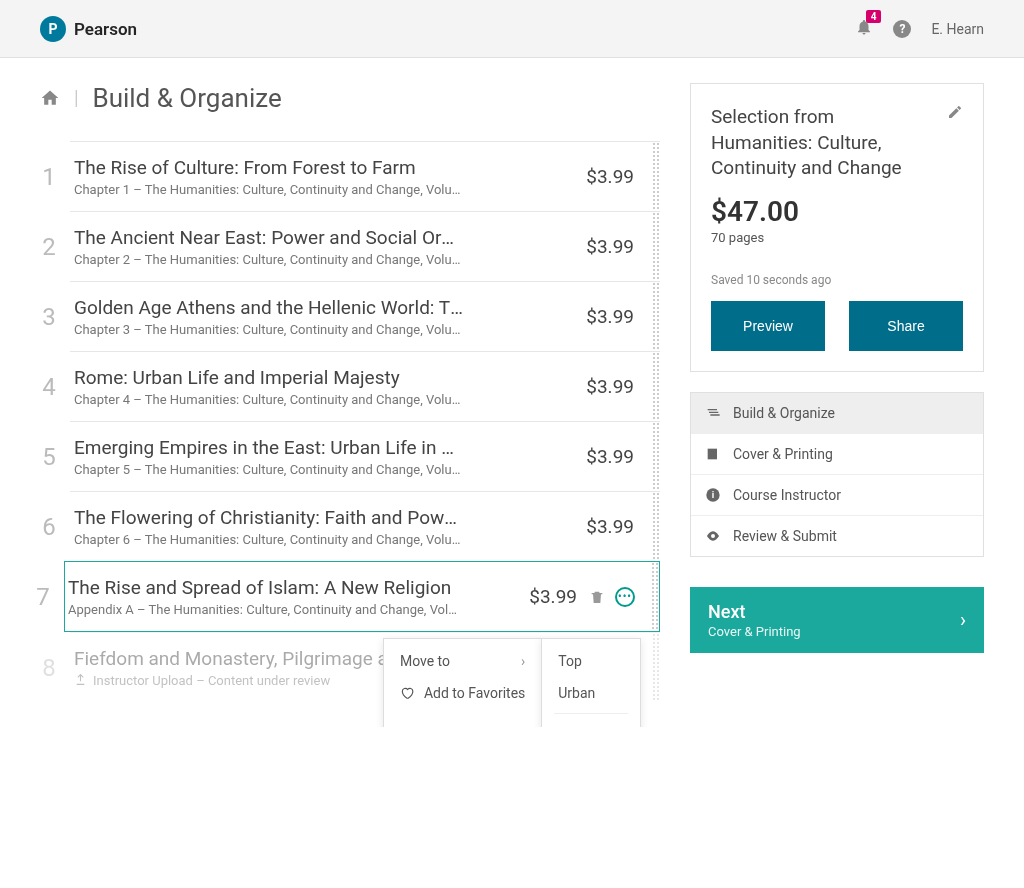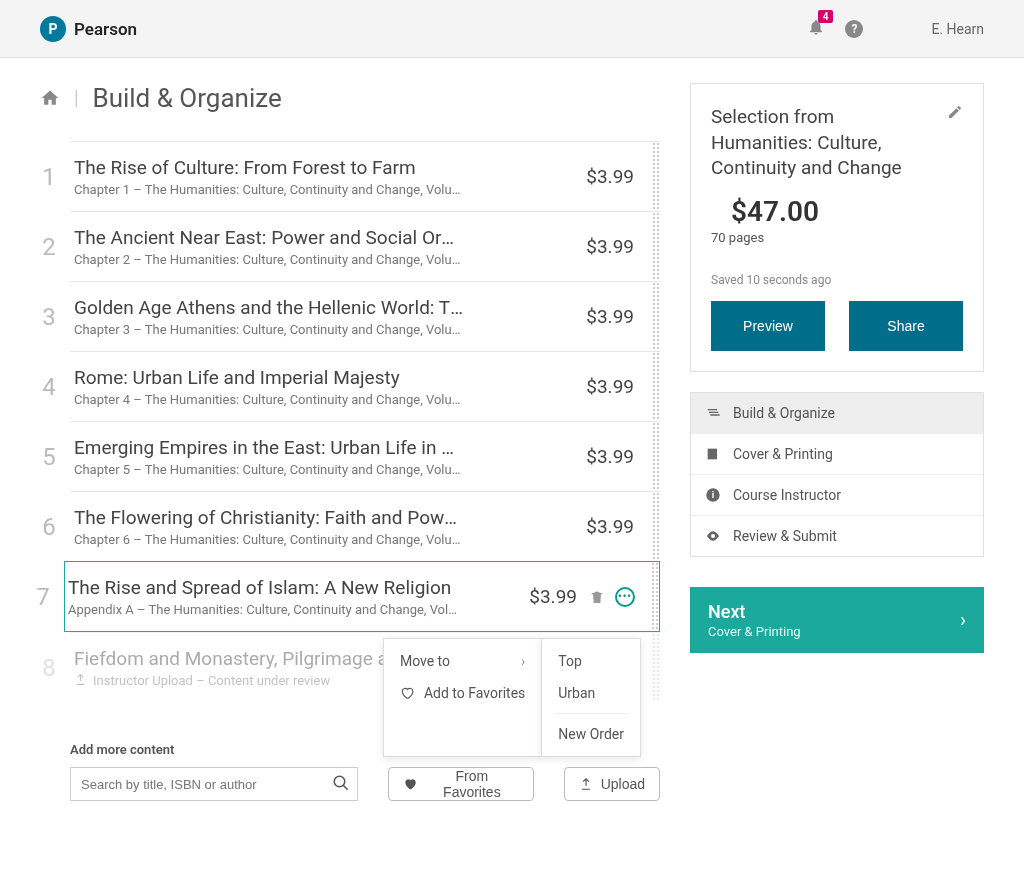--- a/index.html
+++ b/index.html
@@ -7,21 +7,21 @@
   
   .header { height: 58px; background: #f4f4f4; border-bottom: 1px solid #e0e0e0; display: flex; align-items: center; padding: 0 40px; }
   .logo { display: flex; align-items: center; gap: 8px; }
   .logo-icon { width: 26px; height: 26px; border-radius: 50%; background: #007a9c; display: flex; align-items: center; justify-content: center; color: #fff; font-weight: bold; font-size: 14px; }
   .logo-text { font-weight: 600; font-size: 17px; color: #252525; }
   .header-right { margin-left: auto; display: flex; align-items: center; gap: 20px; }
   .bell-wrap { position: relative; }
   .bell-icon { color: #888; cursor: pointer; }
   .badge { position: absolute; top: -8px; right: -8px; background: #d6006d; color: #fff; font-size: 10px; font-weight: bold; padding: 1px 5px; border-radius: 2px; }
   .help-icon { width: 18px; height: 18px; border-radius: 50%; background: #888; color: #fff; font-size: 12px; font-weight: bold; display: flex; align-items: center; justify-content: center; cursor: pointer; }
-  .user-name { color: #666; font-size: 14px; margin-left: 48px; }
+  .user-name { color: #666; font-size: 14px; }
 
   .container { display: flex; padding: 25px 40px; gap: 30px; align-items: flex-start; }
   .main { flex: 1; }
   .sidebar { width: 294px; }
 
   .breadcrumb { display: flex; align-items: center; gap: 14px; margin-bottom: 28px; }
   .home-icon { color: #888; cursor: pointer; }
   .breadcrumb-sep { color: #bbb; font-size: 20px; font-weight: 300; }
   .page-title { font-size: 26px; font-weight: 400; color: #555; }
 
@@ -54,21 +54,21 @@
   .add-row { display: flex; gap: 30px; align-items: center; }
   .search-input-wrap { position: relative; width: 290px; }
   .search-input { width: 100%; height: 34px; border: 1px solid #ccc; padding: 0 34px 0 10px; font-size: 13px; color: #888; background: #fff; }
   .search-btn { position: absolute; right: 8px; top: 7px; color: #555; cursor: pointer; }
   .pill-btn { height: 34px; border: 1px solid #bbb; background: #fff; border-radius: 4px; padding: 0 14px; font-size: 14px; color: #555; display: flex; align-items: center; gap: 8px; cursor: pointer; }
 
   .card { border: 1px solid #e0e0e0; padding: 20px; margin-bottom: 20px; background: #fff; }
   .card-title-row { display: flex; align-items: flex-start; gap: 10px; }
   .card-title { font-size: 19px; color: #444; font-weight: 400; line-height: 1.35; flex: 1; }
   .pencil-icon { color: #888; cursor: pointer; flex-shrink: 0; }
-  .price-big { font-size: 28px; font-weight: 600; color: #333; margin-top: 14px; margin-left: 20px; }
+  .price-big { font-size: 28px; font-weight: 600; color: #333; margin-top: 14px; }
   .pages { font-size: 13px; color: #555; margin-top: 2px; }
   .saved { font-size: 12px; color: #888; margin-top: 28px; }
   .btn-row { display: flex; gap: 24px; margin-top: 14px; }
   .btn { flex: 1; height: 50px; border: none; color: #fff; font-size: 14px; cursor: pointer; background: #006e8a; }
 
   .nav-list { border: 1px solid #e0e0e0; }
   .nav-item { display: flex; align-items: center; gap: 12px; padding: 12px 14px; font-size: 14px; color: #555; border-bottom: 1px solid #eee; cursor: pointer; }
   .nav-item:last-child { border-bottom: none; }
   .nav-item.active { background: #eeeeee; }
   .nav-icon { color: #666; width: 16px; display: flex; justify-content: center; }
@@ -215,44 +215,20 @@
                 <path d="M12 3v12m-5-7 5-5 5 5M5 21h14"></path>
               </svg>
             <span>Instructor Upload – Content under review</span>
           </div>
         </div>
         <div class="chapter-price">$3.99</div>
         <div class="drag-handle"></div>
       </div>
     </div>
 
-    <div class="add-content">
-      <div class="add-label">Add more content</div>
-      <div class="add-row">
-        <div class="search-input-wrap">
-          <input class="search-input" placeholder="Search by title, ISBN or author" style="">
-          <svg class="search-btn" width="18" height="18" viewBox="0 0 24 24" fill="none" stroke="currentColor" stroke-width="2">
-              <circle cx="10" cy="10" r="7"></circle>
-              <path d="m21 21-6-6"></path>
-            </svg>
-        </div>
-        <button class="pill-btn">
-          <svg width="14" height="14" viewBox="0 0 24 24" fill="currentColor">
-              <path d="M12 21s-8-5-8-12a5 5 0 0 1 9-3 5 5 0 0 1 9 3c0 7-8 12-8 12z"></path>
-            </svg>
-          <span>From Favorites</span>
-        </button>
-        <button class="pill-btn">
-          <svg width="14" height="14" viewBox="0 0 24 24" fill="none" stroke="currentColor" stroke-width="2">
-              <path d="M12 3v12m-5-7 5-5 5 5M5 21h14"></path>
-            </svg>
-          <span>Upload</span>
-        </button>
-      </div>
-    </div>
   </div>
 
   <div class="sidebar">
     <div class="card">
       <div class="card-title-row">
         <div class="card-title">Selection from Humanities: Culture, Continuity and Change</div>
         <svg class="pencil-icon" width="16" height="16" viewBox="0 0 24 24" fill="currentColor">
             <path d="M3 17.25V21h3.75L17.81 9.94l-3.75-3.75L3 17.25zM20.71 7.04a1 1 0 0 0 0-1.41l-2.34-2.34a1 1 0 0 0-1.41 0l-1.83 1.83 3.75 3.75 1.83-1.83z"></path>
           </svg>
       </div>

